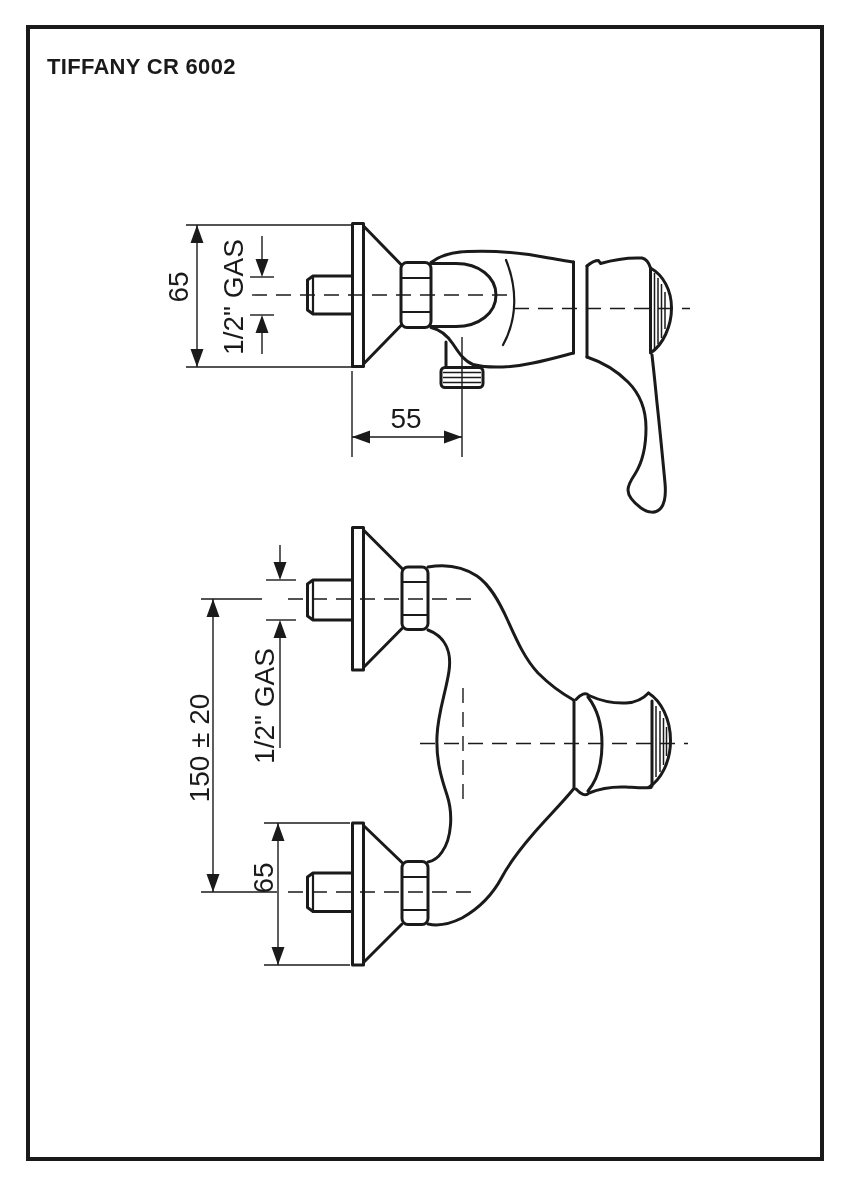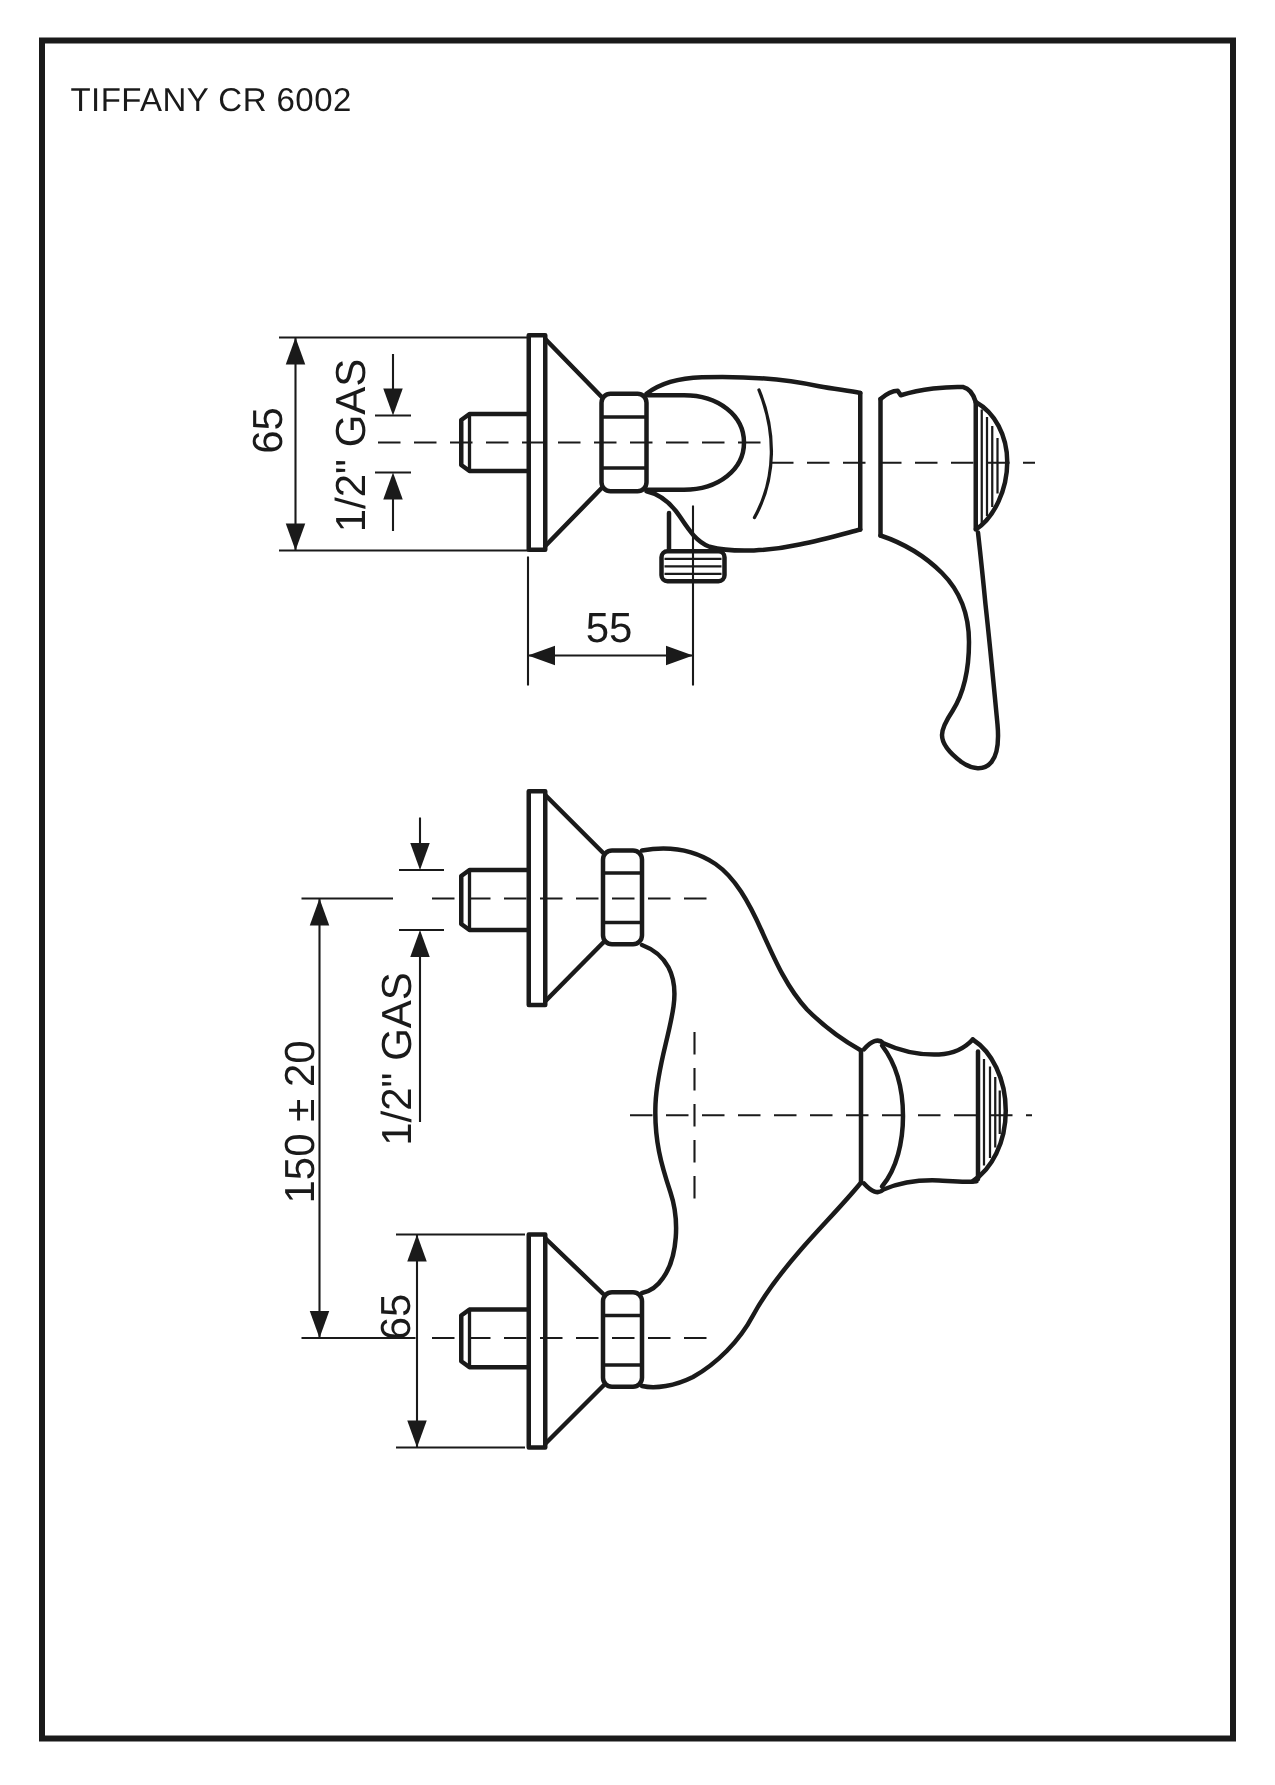--- a/index.html
+++ b/index.html
@@ -15,21 +15,21 @@
     left:26px;top:25px;
     width:790px;height:1128px;
     border:4.5px solid #1a1a1a;
   }
   .title{
     position:absolute;
     left:47px;top:54px;
     font-size:22px;
     letter-spacing:0.3px;
     color:#1a1a1a;
-    font-weight:400;
+    font-weight:700;
   }
   svg{position:absolute;left:0;top:0;}
   .ol{fill:none;stroke:#1a1a1a;stroke-width:3;stroke-linecap:round;stroke-linejoin:round;}
   .ol2{fill:none;stroke:#1a1a1a;stroke-width:2.2;stroke-linecap:round;stroke-linejoin:round;}
   .thin{fill:none;stroke:#1a1a1a;stroke-width:1.4;}
   .hatch{fill:none;stroke:#1a1a1a;stroke-width:1.5;}
   .dash{fill:none;stroke:#1a1a1a;stroke-width:1.4;stroke-dasharray:15 9;}
   .arrow{fill:#1a1a1a;stroke:none;}
   .dim{font-family:"Liberation Sans", sans-serif;font-size:28px;fill:#1a1a1a;}
 </style>

